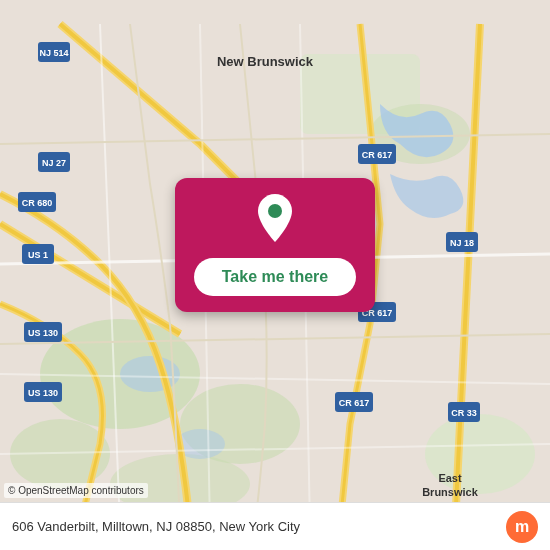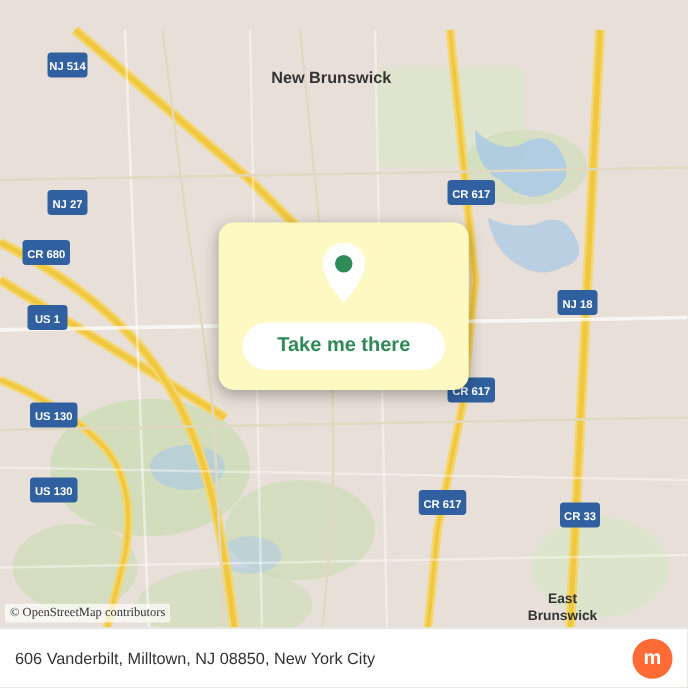--- a/index.html
+++ b/index.html
@@ -70,21 +70,21 @@
       font-size: 16px;
       font-weight: bold;
     }
 
     
     .action-card {
       position: absolute;
       left: 50%;
       top: 50%;
       transform: translate(-50%, -50%);
-      background: #fef9c3;
+      background: #be185d;
       border-radius: 12px;
       width: 200px;
       padding: 20px 16px 16px;
       display: flex;
       flex-direction: column;
       align-items: center;
       gap: 12px;
       box-shadow: 0 4px 12px rgba(0,0,0,0.3);
     }
 
@@ -112,21 +112,20 @@
     
     .osm-attribution {
       position: absolute;
       bottom: 52px;
       left: 4px;
       font-size: 10px;
       color: #333;
       background: rgba(255,255,255,0.7);
       padding: 2px 4px;
       border-radius: 2px;
-      font-family: Liberation Serif, serif;
     }
   </style>
 </head>
 <body>
 
 <div class="map-container">
 
   <svg class="map-svg" viewBox="0 0 550 502" xmlns="http://www.w3.org/2000/svg">
 
     <rect width="550" height="502" fill="#e8e0d8"></rect>

